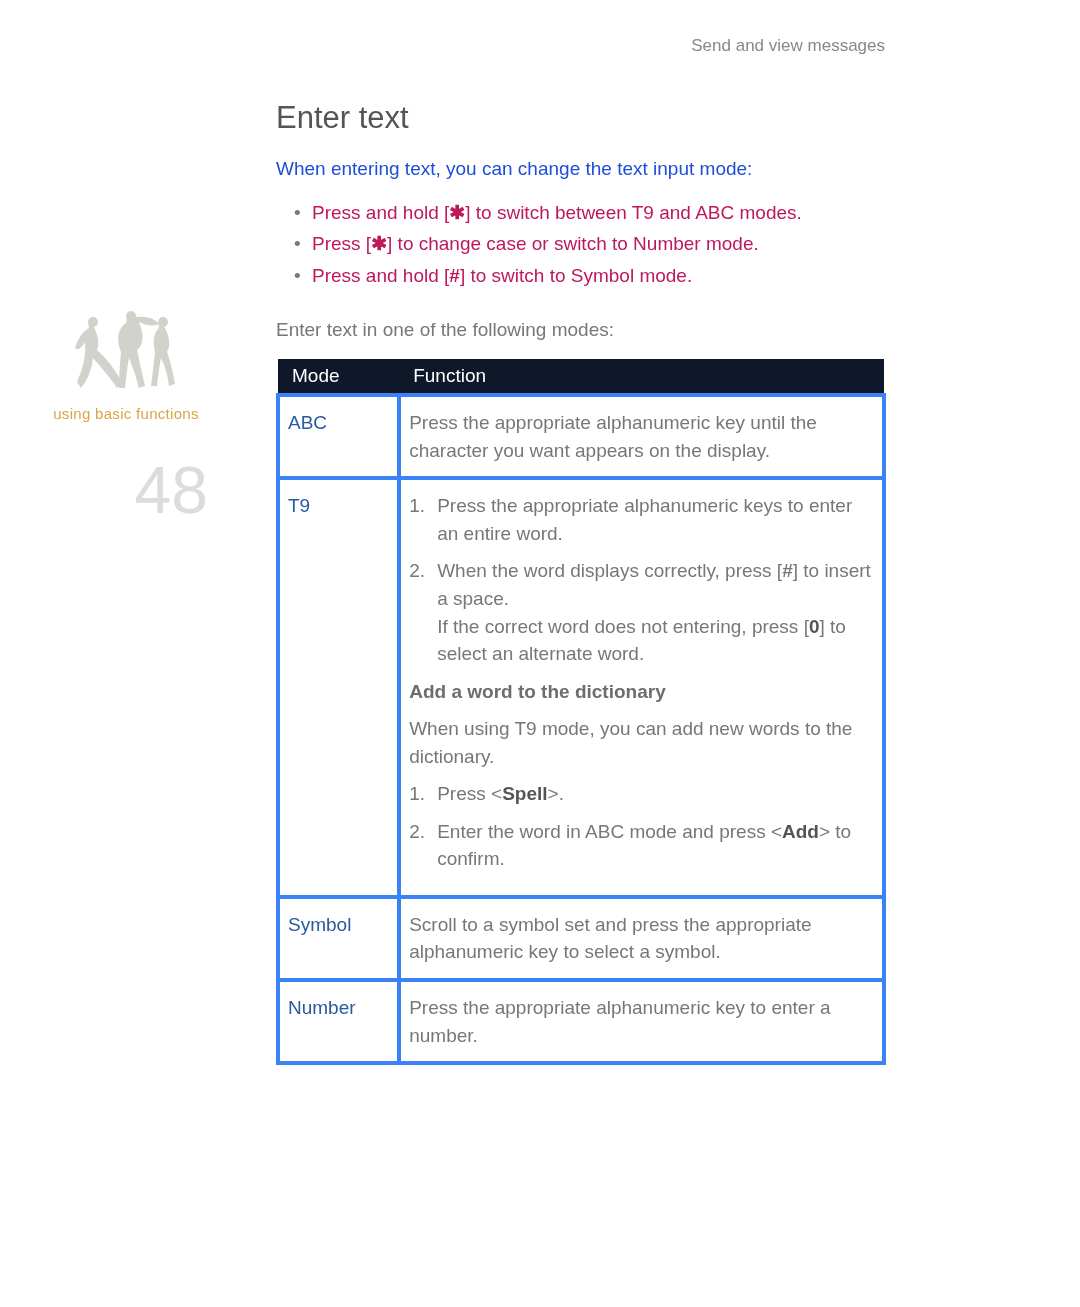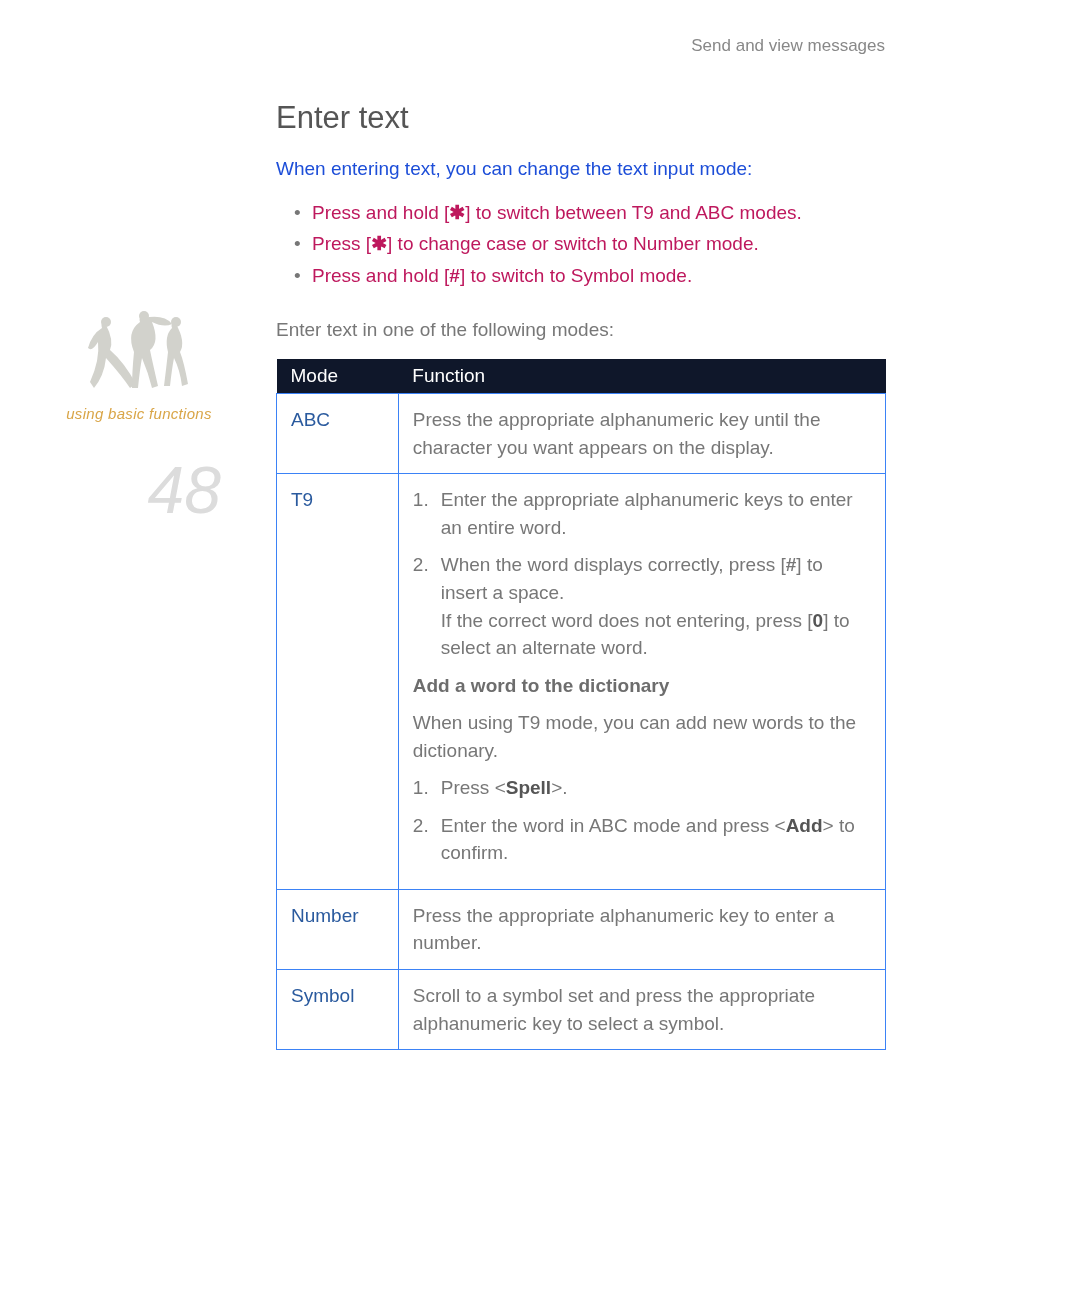--- a/index.html
+++ b/index.html
@@ -14,24 +14,23 @@
   .running-header {
     position: absolute;
     top: 36px;
     right: 195px;
     font-size: 17px;
     color: #888888;
   }
   .sidebar {
     position: absolute;
     top: 310px;
-    left: 49px;
+    left: 36px;
     width: 180px;
     text-align: center;
-    font-style: italic;
   }
   .sidebar-icon {
     width: 110px;
     height: 85px;
     margin: 0 auto 10px;
   }
   .sidebar-caption {
     color: #d9a547;
     font-size: 15px;
     font-weight: normal;
@@ -98,22 +97,22 @@
     font-size: 19px;
   }
   table.modes thead th {
     background: #0f172a;
     color: #ffffff;
     text-align: left;
     font-weight: normal;
     padding: 6px 14px;
   }
   table.modes tbody td {
-    border: 1px solid #3b82f6;
-    padding: 12px 14px;
+    border: 4px solid #3b82f6;
+    padding: 12px 8px;
     vertical-align: top;
     color: #777777;
     line-height: 1.45;
   }
   table.modes thead th:first-child,
   table.modes tbody td:first-child {
     width: 20%;
   }
   .mode-name {
     color: #2a5a9e;
@@ -199,45 +198,45 @@
       <tr>
         <td><span class="mode-name">ABC</span></td>
         <td class="func-block">
           <p>Press the appropriate alphanumeric key until the character you want appears on the display.</p>
         </td>
       </tr>
       <tr>
         <td><span class="mode-name">T9</span></td>
         <td class="func-block">
           <ol>
-            <li>Enter the appropriate alphanumeric keys to enter an entire word.</li>
+            <li>Press the appropriate alphanumeric keys to enter an entire word.</li>
             <li>
               <span>When the word displays correctly, press [</span><span class="key-glyph">#</span><span>] to insert a space.</span><br>
               <span>If the correct word does not entering, press [</span><span class="bold-key">0</span><span>] to select an alternate word.</span>
             </li>
           </ol>
           <p class="func-subhead">Add a word to the dictionary</p>
           <p>When using T9 mode, you can add new words to the dictionary.</p>
           <ol>
             <li>
               <span>Press &lt;</span><span class="bold-key">Spell</span><span>&gt;.</span>
             </li>
             <li>
               <span>Enter the word in ABC mode and press &lt;</span><span class="bold-key">Add</span><span>&gt; to confirm.</span>
             </li>
           </ol>
         </td>
       </tr>
       <tr>
+        <td><span class="mode-name">Symbol</span></td>
+        <td class="func-block">
+          <p>Scroll to a symbol set and press the appropriate alphanumeric key to select a symbol.</p>
+        </td>
+      </tr>
+      <tr>
         <td><span class="mode-name">Number</span></td>
         <td class="func-block">
           <p>Press the appropriate alphanumeric key to enter a number.</p>
-        </td>
-      </tr>
-      <tr>
-        <td><span class="mode-name">Symbol</span></td>
-        <td class="func-block">
-          <p>Scroll to a symbol set and press the appropriate alphanumeric key to select a symbol.</p>
         </td>
       </tr>
     </tbody>
   </table>
 </div>
 
 </body></html>

